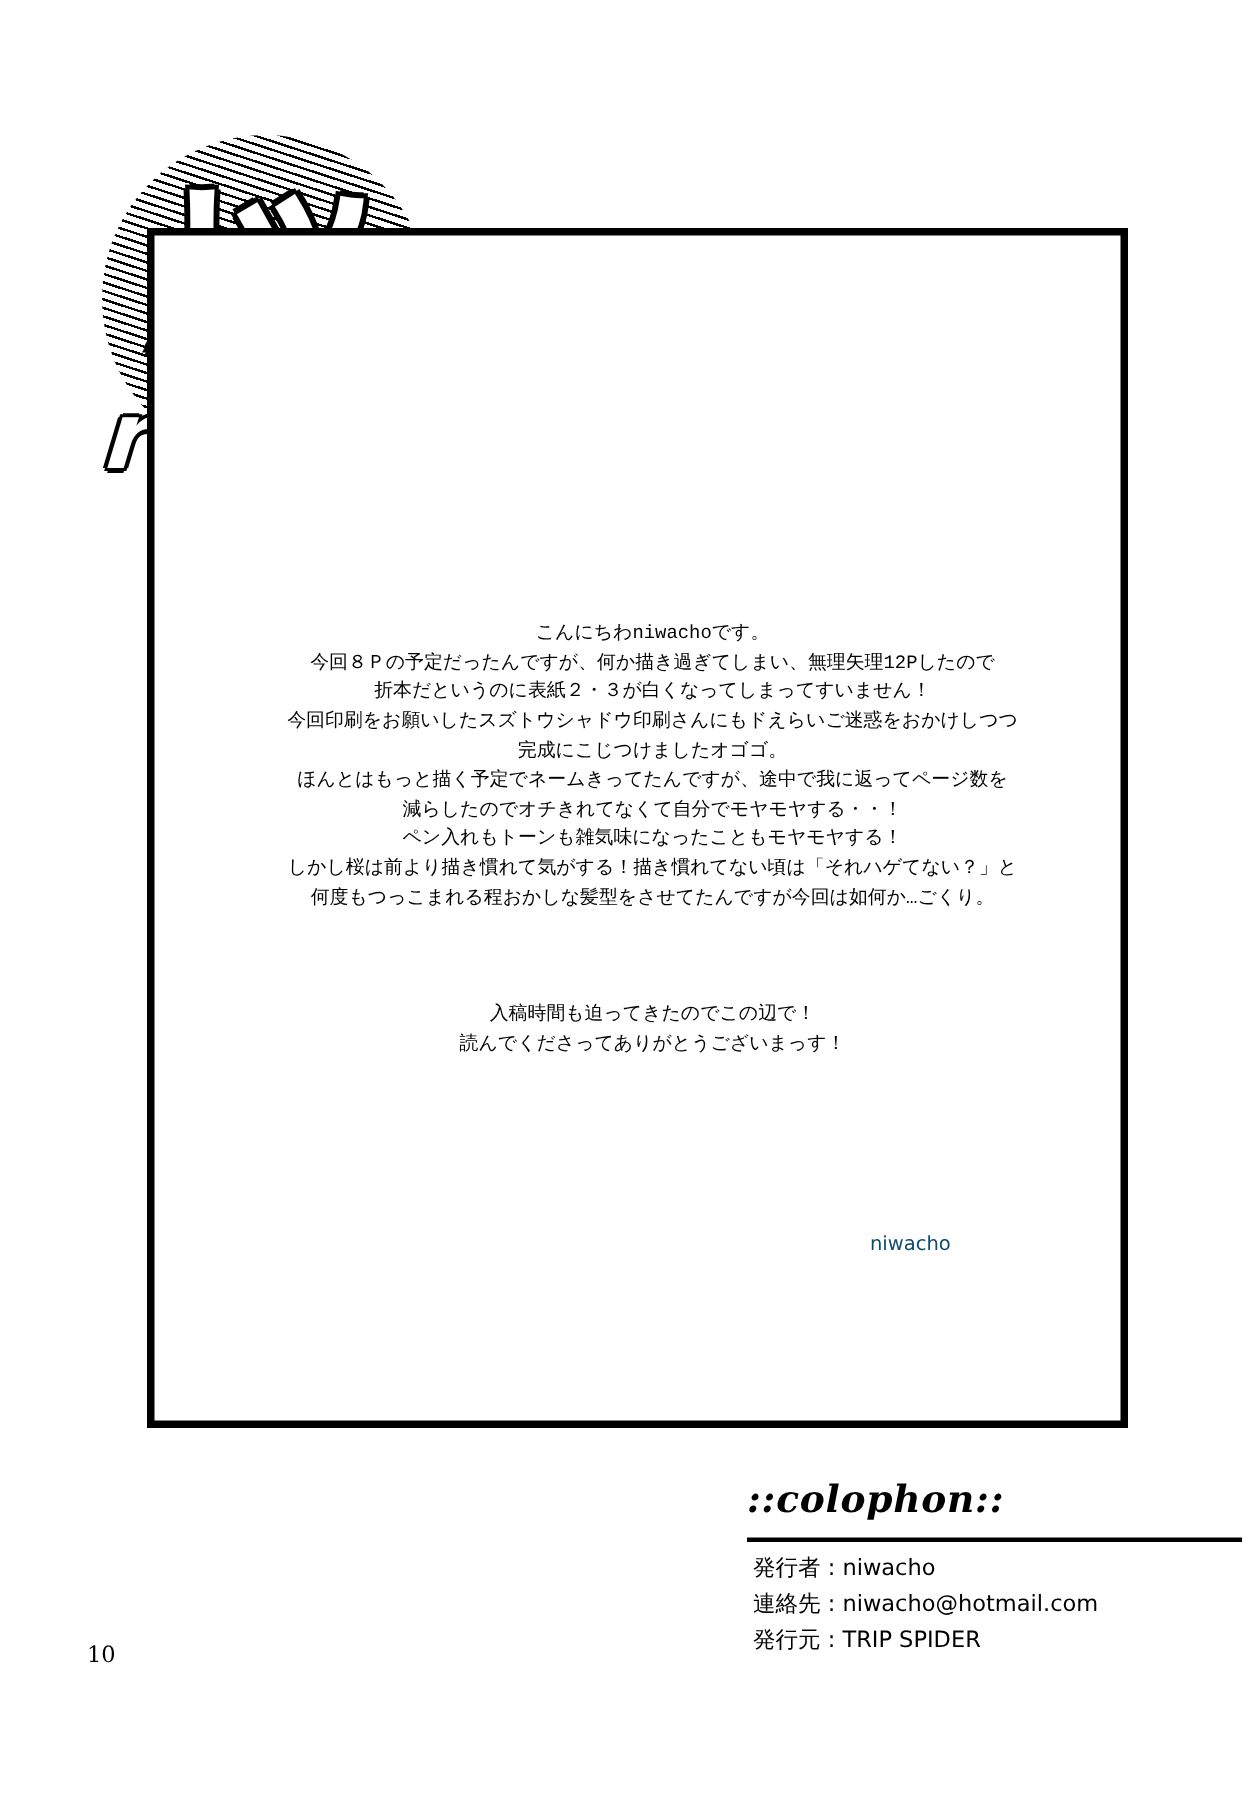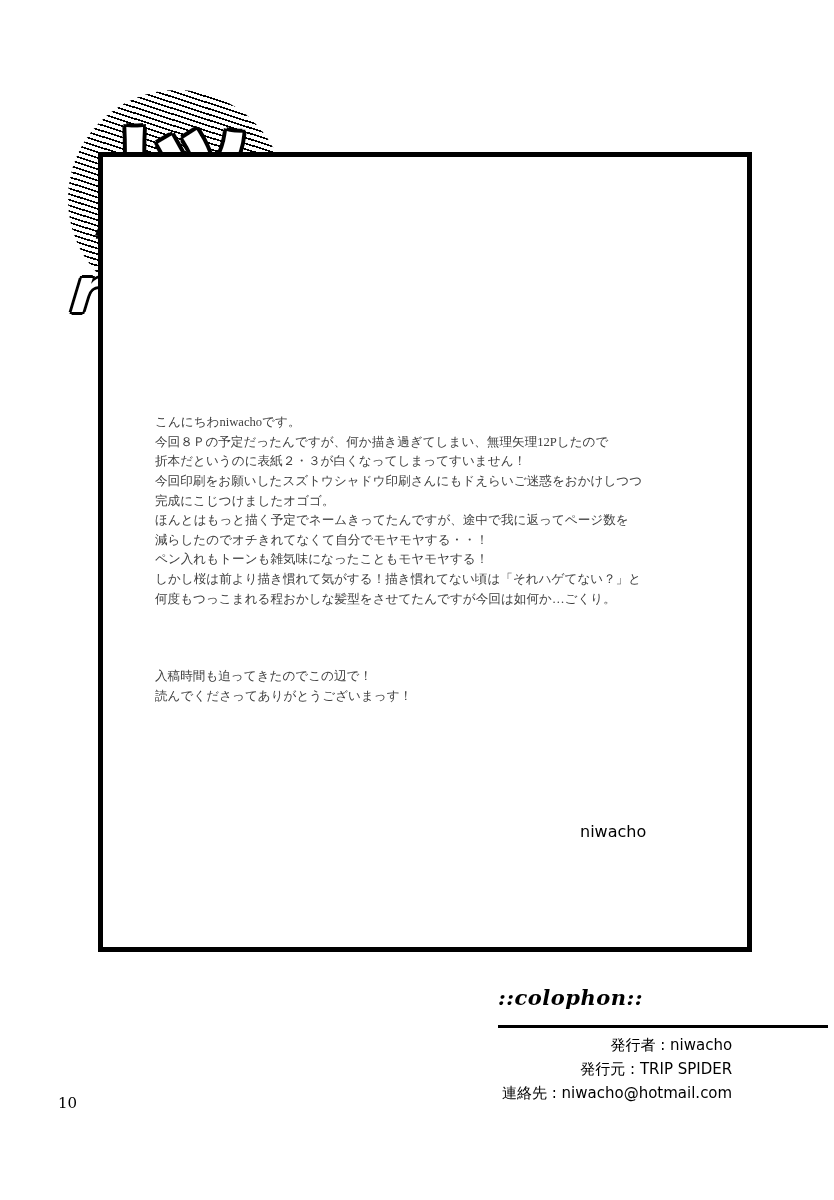--- a/index.html
+++ b/index.html
@@ -116,74 +116,74 @@
     display: inline-block;
     transform: scaleX(-1);
   }
 
   
   .body-text {
     position: absolute;
     left: 155px;
     top: 374px;
     width: 560px;
-    font-family: Liberation Serif, serif;
+    font-family: Liberation Mono, monospace;
     font-size: 12.6px;
     line-height: 19.6px;
-    color: #404040;
+    color: #000000;
     white-space: pre-wrap;
+    text-align: center;
   }
   .body-text p {
     margin: 0 0 19px 0;
     white-space: pre-wrap;
   }
   .body-text p:last-child { margin-bottom: 0; }
 
   .signature {
     position: absolute;
     left: 580px;
     top: 822px;
     font-family: "DejaVu Sans", sans-serif;
-    font-size: 16px;
-    color: #000000;
+    font-size: 13px;
+    color: #0c4a6e;
   }
 
   
   .colophon {
     position: absolute;
     left: 498px;
     top: 985px;
     width: 300px;
   }
   .colophon-title {
     font-family: "DejaVu Serif", serif;
     font-style: italic;
     font-weight: bold;
-    font-size: 21px;
+    font-size: 25px;
     letter-spacing: 0.5px;
     color: #000;
     white-space: nowrap;
   }
   .colophon-rule {
     position: absolute;
     left: 498px;
     top: 1025px;
     width: 330px;
     height: 3px;
     background: #000;
   }
   .colophon-list {
     position: absolute;
     left: 502px;
     top: 1033px;
     font-family: "DejaVu Sans", sans-serif;
     font-size: 15px;
     line-height: 24px;
     color: #000;
-    text-align: right;
   }
   .colophon-list div { white-space: nowrap; }
 
   
   .page-number {
     position: absolute;
     left: 58px;
     top: 1094px;
     font-family: "DejaVu Serif", serif;
     font-size: 15px;
@@ -220,19 +220,19 @@
   </div>
 
   <div class="signature">niwacho</div>
 
   <div class="colophon">
     <div class="colophon-title">::colophon::</div>
   </div>
   <div class="colophon-rule"></div>
   <div class="colophon-list">
     <div>発行者 : niwacho</div>
+    <div>連絡先 : niwacho@hotmail.com</div>
     <div>発行元 : TRIP SPIDER</div>
-    <div>連絡先 : niwacho@hotmail.com</div>
   </div>
 
   <div class="page-number">10</div>
 
 </div>
 
 </body></html>

